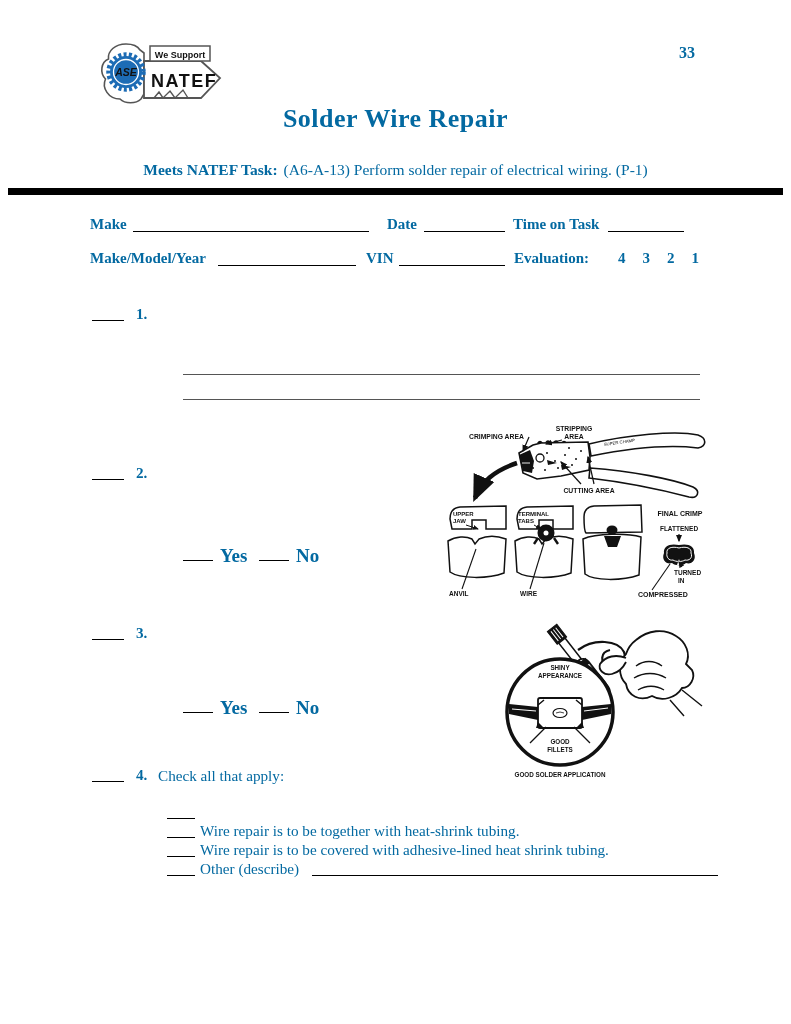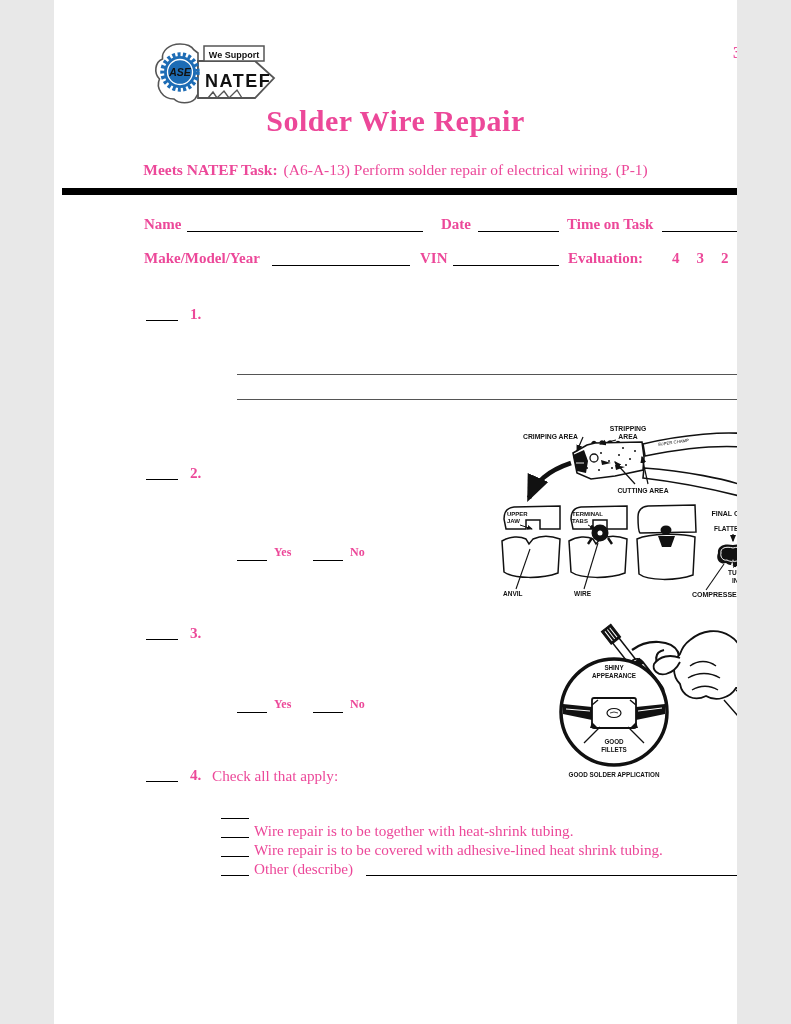--- a/index.html
+++ b/index.html
@@ -1,32 +1,32 @@
 <!DOCTYPE html>
 <html><head>
 <meta charset="utf-8">
 <style>
   html,body{margin:0;padding:0;background:#e8e8e8;}
   .page{
-    position:relative; width:683px; height:1024px; margin:0 auto;
+    position:relative; width:791px; height:1024px; margin:0 auto;
     background:#ffffff; overflow:hidden;
-    font-family:"Liberation Serif", serif; color:#ec4899;
+    font-family:"Liberation Serif", serif; color:#0369a1;
   }
   .abs{position:absolute;}
   .pgnum{font-size:16px;font-weight:bold;font-family:"Liberation Serif",serif;}
-  .title{left:0;right:0;text-align:center;font-size:30px;font-weight:bold;letter-spacing:.5px;}
+  .title{left:0;right:0;text-align:center;font-size:26px;font-weight:bold;letter-spacing:.5px;}
   .taskline{left:0;right:0;text-align:center;font-size:15.5px;}
   .taskline .lbl{font-weight:bold;margin-right:6px;}
   .rule{left:8px;width:775px;height:7px;background:#000;}
   .flabel{font-size:15px;font-weight:bold;white-space:nowrap;}
   .blank{display:inline-block;border-bottom:1.6px solid #000;height:15px;}
   .ansline{border-bottom:1.6px solid #555;height:1px;}
   .qnum{font-size:15.2px;font-weight:bold;}
   .qtext{font-size:15.2px;line-height:20px;}
-  .yn{font-size:12px;font-weight:bold;}
+  .yn{font-size:19px;font-weight:bold;}
   .chk{font-size:15.2px;white-space:nowrap;}
   .scores{display:flex;gap:17px;font-size:15px;font-weight:bold;}
   svg text{font-family:"Liberation Sans",sans-serif;fill:#111;}
   svg .dlbl{font-weight:bold;}
 </style>
 </head>
 <body>
 
 <div class="page">
 
@@ -44,21 +44,21 @@
   </svg>
 
   <div class="abs pgnum" style="left:679px;top:44px;">33</div>
 
   <div class="abs title" style="top:104px;">Solder Wire Repair</div>
   <div class="abs taskline" style="top:161px;">
     <span class="lbl">Meets NATEF Task:</span><span>(A6-A-13)  Perform solder repair of electrical wiring.  (P-1)</span>
   </div>
   <div class="abs rule" style="top:188px;"></div>
 
-  <div class="abs flabel" style="left:90px;top:216px;">Name</div>
+  <div class="abs flabel" style="left:90px;top:216px;">Make</div>
   <div class="abs blank" style="left:133px;top:216px;width:236px;"></div>
   <div class="abs flabel" style="left:387px;top:216px;">Date</div>
   <div class="abs blank" style="left:424px;top:216px;width:81px;"></div>
   <div class="abs flabel" style="left:513px;top:216px;">Time on Task</div>
   <div class="abs blank" style="left:608px;top:216px;width:76px;"></div>
 
   <div class="abs flabel" style="left:90px;top:250px;">Make/Model/Year</div>
   <div class="abs blank" style="left:218px;top:250px;width:138px;"></div>
   <div class="abs flabel" style="left:366px;top:250px;">VIN</div>
   <div class="abs blank" style="left:399px;top:250px;width:106px;"></div>

